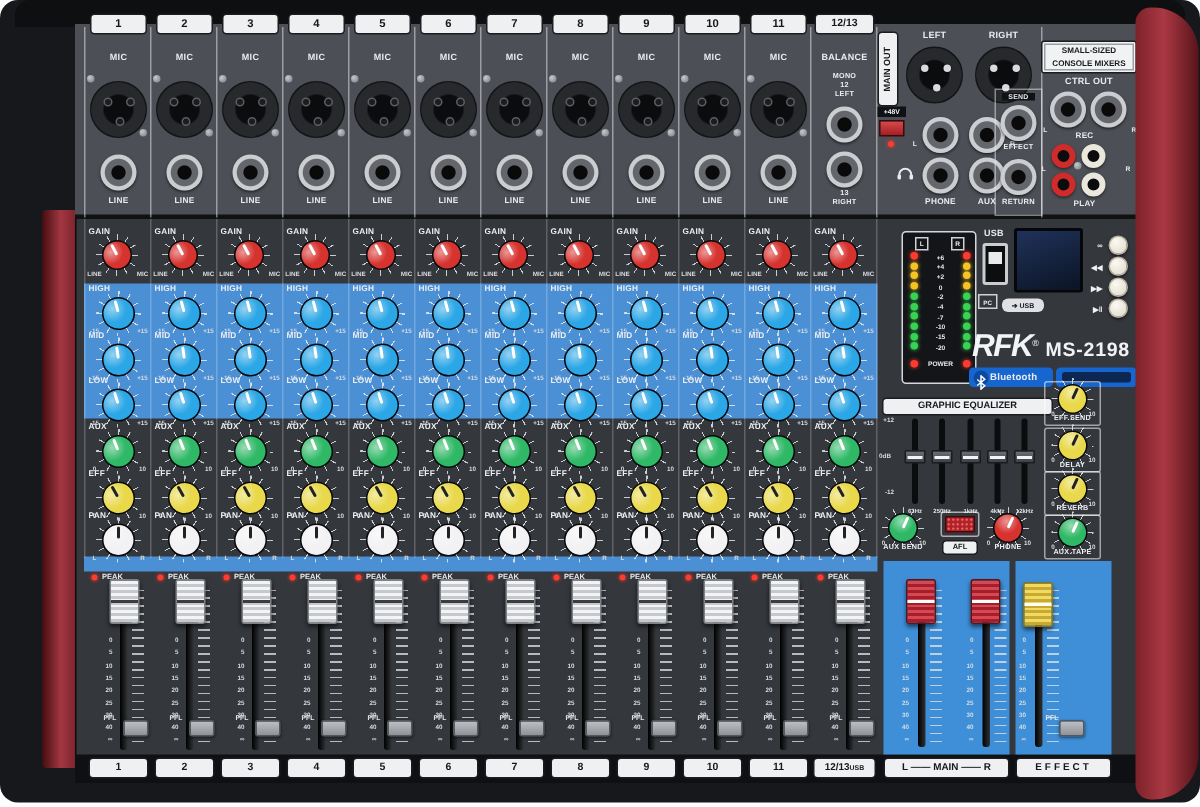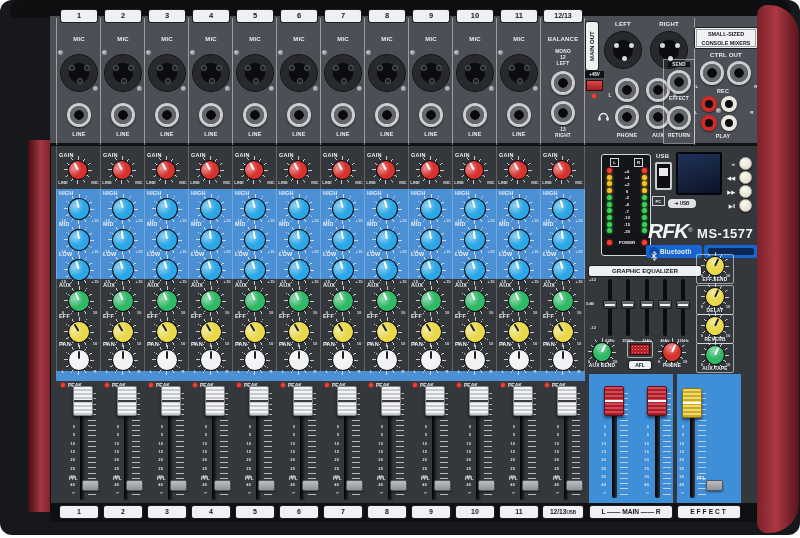--- a/index.html
+++ b/index.html
@@ -1580,21 +1580,21 @@
       <span class="abs tp-ic" style="left: 722px; top: 175px;">◀◀</span>
       <button class="tp-btn" style="left: 739px; top: 171px;"></button>
       <span class="abs tp-ic" style="left: 722px; top: 189px;">▶▶</span>
       <button class="tp-btn" style="left: 739px; top: 185px;"></button>
       <span class="abs tp-ic" style="left: 722px; top: 203px;">▶‖</span>
       <button class="tp-btn" style="left: 739px; top: 199px;"></button>
     </div>
 
   <div class="abs" style="left:648px;top:219px;">
     <span class="brand-rfk">RFK</span><sup style="color:#f0f2f4;font-size:6px;">®</sup>
-    <span class="brand-model">MS-1577</span>
+    <span class="brand-model">MS-2198</span>
   </div>
 
   <div class="abs bt-band" style="left:646px;top:245px;width:56px;">
     <span class="abs" style="left:3px;top:1.5px;width:10px;height:10px;border-radius:50%;background:#0c4aa0;">
       <svg width="10" height="10" viewBox="0 0 10 10">
           <path d="M2.5 3 L7.5 7.2 L5 9.4 V0.6 L7.5 2.8 L2.5 7" fill="none" stroke="#fff" stroke-width="1"></path>
         </svg>
     </span>
     <span class="abs t" style="left:14px;top:3px;font-size:6.4px;">Bluetooth</span>
   </div>

